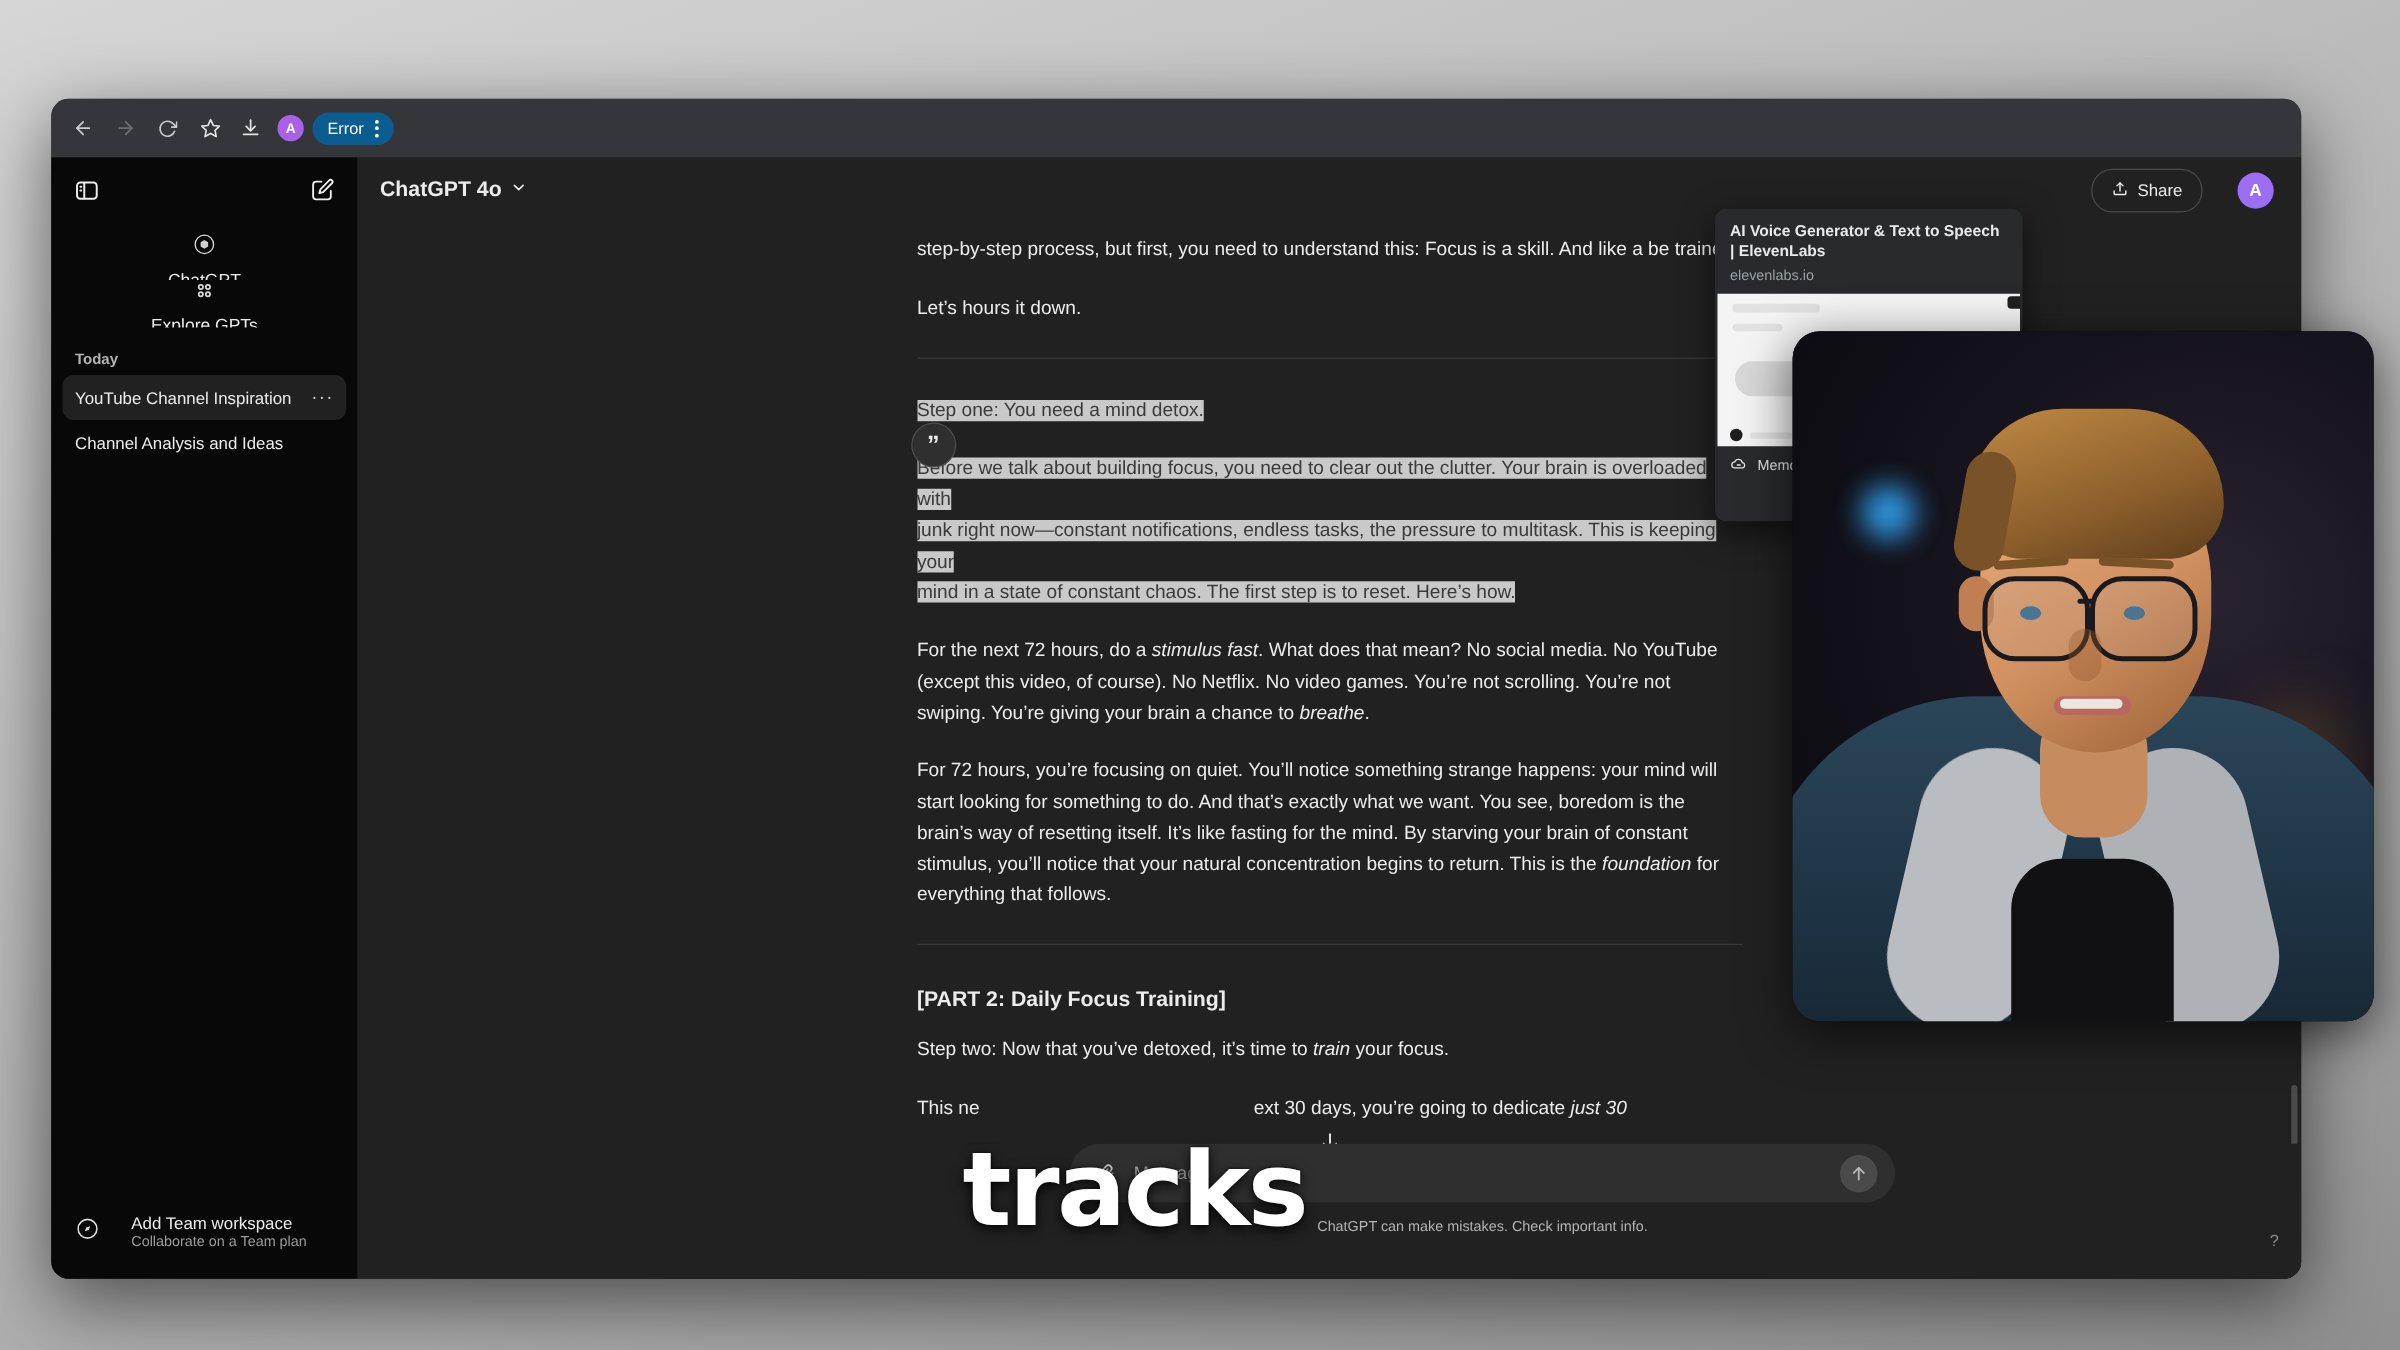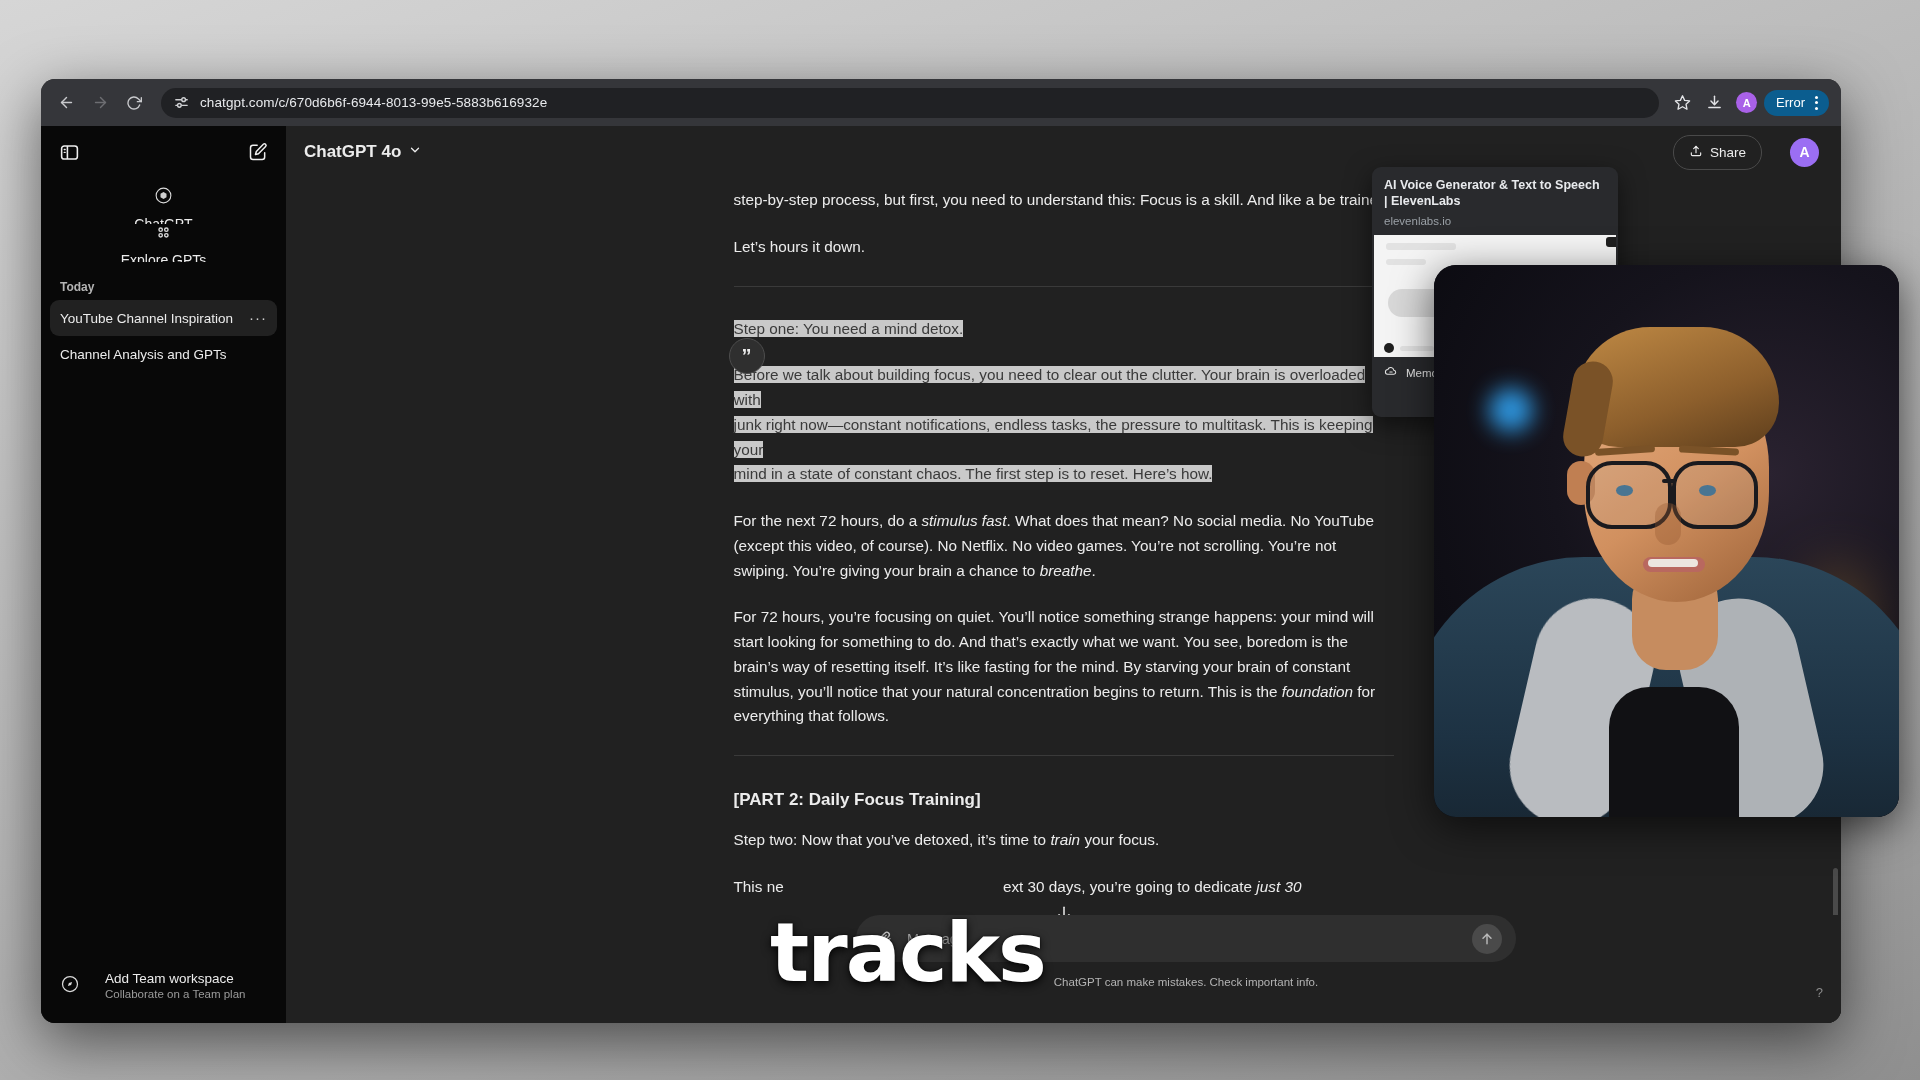--- a/index.html
+++ b/index.html
@@ -241,31 +241,20 @@
           <polyline points="12 5 19 12 12 19"></polyline>
         </svg>
     </div>
     <div class="nav-btn">
       <svg width="16" height="16" viewBox="0 0 24 24" fill="none" stroke="currentColor" stroke-width="2" stroke-linecap="round" stroke-linejoin="round">
           <polyline points="23 4 23 10 17 10"></polyline>
           <path d="M20.49 15a9 9 0 1 1-2.12-9.36L23 10"></path>
         </svg>
     </div>
 
-    <div id="omnibox">
-      <span class="site-ico">
-        <svg width="17" height="17" viewBox="0 0 24 24" fill="none" stroke="currentColor" stroke-width="2" stroke-linecap="round">
-            <line x1="4" y1="8" x2="20" y2="8"></line>
-            <circle cx="15" cy="8" r="2.6" fill="#202124"></circle>
-            <line x1="4" y1="16" x2="20" y2="16"></line>
-            <circle cx="9" cy="16" r="2.6" fill="#202124"></circle>
-          </svg>
-      </span>
-      <span id="url">chatgpt.com/c/670d6b6f-6944-8013-99e5-5883b616932e</span>
-    </div>
 
     <div class="tb-right">
       <div class="tb-ico">
         <svg width="17" height="17" viewBox="0 0 24 24" fill="none" stroke="currentColor" stroke-width="1.9" stroke-linejoin="round">
             <polygon points="12 2.5 15 9 22 9.8 17 14.5 18.3 21.5 12 18 5.7 21.5 7 14.5 2 9.8 9 9"></polygon>
           </svg>
       </div>
       <div class="tb-ico">
         <svg width="17" height="17" viewBox="0 0 24 24" fill="none" stroke="currentColor" stroke-width="2" stroke-linecap="round" stroke-linejoin="round">
             <path d="M12 3v11"></path>
@@ -329,21 +318,21 @@
       </div>
 
       <div class="sb-section">Today</div>
 
       <div id="sb-chats">
         <div class="chat-row active">
           <span class="sb-label">YouTube Channel Inspiration</span>
           <span class="dots">···</span>
         </div>
         <div class="chat-row">
-          <span class="sb-label">Channel Analysis and GPTs</span>
+          <span class="sb-label">Channel Analysis and Ideas</span>
         </div>
       </div>
 
       <div id="sb-bottom">
         <div id="team-row">
           <span class="gl">
             <svg width="20" height="20" viewBox="0 0 24 24" fill="none" stroke="#d9d9d9" stroke-width="1.5">
                 <circle cx="12" cy="12" r="9"></circle>
                 <path d="M9.5 14.5l1.2-3.8 3.8-1.2-1.2 3.8z" fill="#d9d9d9" stroke="none"></path>
               </svg>

